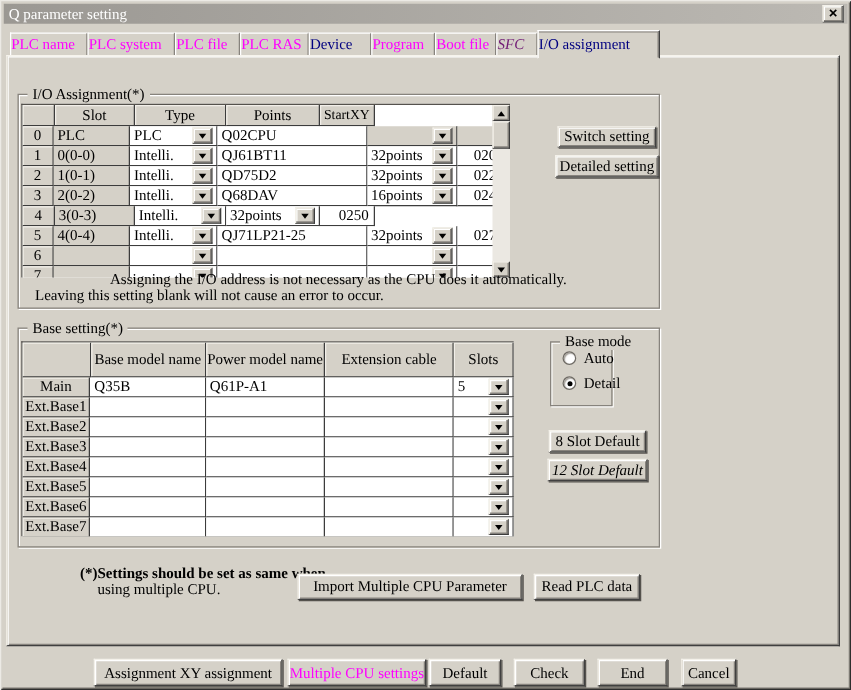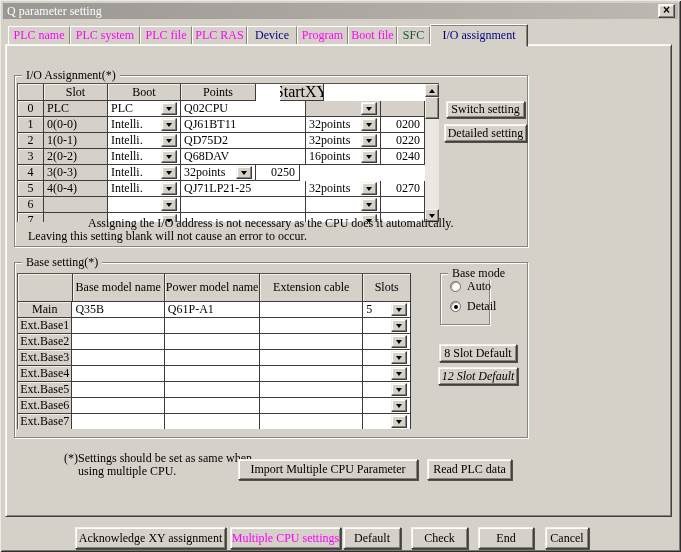--- a/index.html
+++ b/index.html
@@ -21,52 +21,52 @@
     background:#d5d1c8;border:1px solid;border-color:#f4f1ea #404040 #404040 #f4f1ea;
     box-shadow:inset -1px -1px 0 #87837d,inset 1px 1px 0 #fff;
     display:flex;align-items:center;justify-content:center;cursor:default;}
   .close-btn span{font-family:"Liberation Sans",sans-serif;font-weight:bold;font-size:12px;line-height:10px;margin-top:-2px;}
   
   .panel{position:absolute;left:5px;top:44px;width:667px;height:473px;background:#d5d1c8;
     border:1px solid;border-color:#f6f3ec #3f3f3f #3f3f3f #f6f3ec;
     box-shadow:inset 1px 1px 0 #fff, inset -1px -1px 0 #87837d;}
   
   .tabbar{position:absolute;left:8px;top:24px;height:23px;display:flex;z-index:3;}
-  .tab{margin-top:2px;height:18px;display:flex;align-items:center;justify-content:center;
+  .tab{margin-top:2px;height:18px;display:flex;align-items:center;justify-content:flex-start;
     border-top:1px solid #fff;border-left:1px solid #fff;border-right:1px solid #87837d;
     overflow:hidden;white-space:nowrap;cursor:default;}
   .tab.active{margin-top:0;height:23px;background:#d5d1c8;
     border:1px solid;border-color:#fff #404040 #d5d1c8 #fff;
     box-shadow:inset -1px 1px 0 #87837d;}
   .tab:nth-child(1){width:62px}.tab:nth-child(2){width:70px}.tab:nth-child(3){width:52px}
   .tab:nth-child(4){width:55px}.tab:nth-child(5){width:50px}.tab:nth-child(6){width:51px}
   .tab:nth-child(7){width:49px}.tab:nth-child(8){width:33px}.tab:nth-child(9){width:98px}
   
   .group{position:absolute;border:1px solid #87837d;
     box-shadow:1px 1px 0 #fff, inset 1px 1px 0 #fff;}
   .group-label{position:absolute;top:-8px;left:7px;background:#d5d1c8;padding:0 4px;line-height:14px;white-space:nowrap;}
   .io-group{left:14px;top:75px;width:514px;height:172px;}
   .base-group{left:14px;top:262px;width:514px;height:176px;}
   .bm-group{position:absolute;left:440px;top:273px;width:50px;height:52px;
     border:1px solid #87837d;box-shadow:1px 1px 0 #fff, inset 1px 1px 0 #fff;}
   
   .gridwrap{position:absolute;overflow:hidden;border-top:1px solid #55524d;border-left:1px solid #55524d;background:#fff;}
-  .io-wrap{left:17px;top:83px;width:422px;height:139px;}
+  .io-wrap{left:17px;top:83px;width:391px;height:139px;}
   .base-wrap{left:17px;top:273px;width:394px;height:156px;}
   .row{display:flex;}
   .cell{border-right:1px solid #3c3c3c;border-bottom:1px solid #3c3c3c;height:16px;
     display:flex;align-items:center;background:#fff;padding:0 3px;overflow:hidden;white-space:nowrap;}
   .hdr .cell{background:#d5d1c8;justify-content:center;height:17px;padding:0 1px;
     box-shadow:inset 1px 1px 0 #f2efe9;}
   .bhdr .cell{height:28px;}
   .cell.rowhead{background:#d5d1c8;justify-content:center;box-shadow:inset 1px 1px 0 #f2efe9;padding:0 1px;}
   .cell.gray{background:#d5d1c8;}
   .c-num{width:26px}.c-slot{width:64px}.c-type{width:73px}.c-model{width:125px}.c-points{width:75px}.c-start{width:44px}
   .c-start{justify-content:flex-end;padding-right:4px;}
-  .hdr .c-start{justify-content:center;font-size:16px;margin-left:24px;}
+  .hdr .c-start{justify-content:center;font-size:11px;}
   .b-label{width:56px}.b-base{width:95px}.b-power{width:98px}.b-ext{width:106px}.b-slots{width:49px}
   .cell-text{overflow:hidden;white-space:nowrap;}
   
   .dd{margin-left:auto;width:16px;min-width:16px;height:13px;background:#d5d1c8;
     border:1px solid;border-color:#f4f1ea #3c3c3c #3c3c3c #f4f1ea;
     box-shadow:inset -1px -1px 0 #87837d,inset 1px 1px 0 #fff;
     display:flex;align-items:center;justify-content:center;cursor:default;}
   .tri-down{width:0;height:0;border-left:3px solid transparent;border-right:3px solid transparent;border-top:4px solid #000;}
   .tri-up{width:0;height:0;border-left:3px solid transparent;border-right:3px solid transparent;border-bottom:4px solid #000;}
   
@@ -74,21 +74,21 @@
   .sb-btn{position:absolute;left:0;width:14px;height:13px;background:#d5d1c8;
     border:1px solid;border-color:#f4f1ea #3c3c3c #3c3c3c #f4f1ea;
     box-shadow:inset -1px -1px 0 #87837d;display:flex;align-items:center;justify-content:center;}
   .sb-up{top:0}.sb-down{bottom:0}
   .sb-thumb{position:absolute;left:0;top:13px;width:14px;height:22px;background:#d5d1c8;
     border:1px solid;border-color:#f4f1ea #3c3c3c #3c3c3c #f4f1ea;box-shadow:inset -1px -1px 0 #87837d;}
   
   .note{position:absolute;white-space:nowrap;line-height:12px;}
   .io-note1{left:40px;top:217px;margin-left:48px;}
   .io-note2{left:28px;top:230px;}
-  .cpu-note1{left:64px;top:452px;}
+  .cpu-note1{left:64px;top:452px;font-weight:bold;}
   .cpu-note2{left:78px;top:465px;}
   
   .btn{position:absolute;background:#d5d1c8;border:1px solid;border-color:#f4f1ea #404040 #404040 #f4f1ea;
     box-shadow:inset 1px 1px 0 #fff, inset -1px -1px 0 #87837d, 1px 1px 0 #55524d;
     display:flex;align-items:center;justify-content:center;white-space:nowrap;cursor:default;}
   .btn-switch{left:446px;top:101px;width:79px;height:17px;}
   .btn-detail{left:444px;top:124px;width:83px;height:18px;}
   .btn-8slot{left:439px;top:344px;width:78px;height:18px;}
   .btn-12slot{left:438px;top:367px;width:80px;height:18px;font-style:italic;}
   .btn-import{left:238px;top:459px;width:180px;height:21px;}
@@ -132,37 +132,37 @@
       <div class="tab">
         <div style="color: rgb(0, 0, 128);">Device</div>
       </div>
       <div class="tab">
         <div style="color: rgb(255, 0, 255);">Program</div>
       </div>
       <div class="tab">
         <div style="color: rgb(255, 0, 255);">Boot file</div>
       </div>
       <div class="tab">
-        <div style="color: #14532d;">SFC</div>
+        <div style="color: #701a75; font-style: italic;">SFC</div>
       </div>
       <div class="tab active">
         <div style="color: rgb(0, 0, 128);">I/O assignment</div>
       </div>
     </div>
 
   <div class="group io-group">
     <span class="group-label">I/O Assignment(*)</span>
   </div>
 
   <div class="gridwrap io-wrap">
     <div id="io-grid">
         <div class="row hdr">
           <div class="cell c-num"></div>
           <div class="cell c-slot">Slot</div>
-          <div class="cell c-type">Boot</div>
+          <div class="cell c-type">Type</div>
           <div class="cell c-points">Points</div>
           <div class="cell c-start">StartXY</div>
         </div>
         <div class="row">
           <div class="cell c-num rowhead">0</div>
           <div class="cell c-slot gray">PLC</div>
           <div class="cell c-type">
             <div class="cell-text">PLC</div>
             <div class="dd">
               <div class="tri-down"></div>
@@ -449,21 +449,21 @@
   <div class="btn btn-8slot">8 Slot Default</div>
   <div class="btn btn-12slot">12 Slot Default</div>
 
   <div class="note cpu-note1">(*)Settings should be set as same when</div>
   <div class="note cpu-note2">using multiple CPU.</div>
 
   <div class="btn btn-import">Import Multiple CPU Parameter</div>
   <div class="btn btn-read">Read PLC data</div>
 
   <div id="bottom-bar">
-      <div class="btn bb bb0">Acknowledge XY assignment</div>
+      <div class="btn bb bb0">Assignment XY assignment</div>
       <div class="btn bb bb1 accent">Multiple CPU settings</div>
       <div class="btn bb bb2">Default</div>
       <div class="btn bb bb3">Check</div>
       <div class="btn bb bb4">End</div>
       <div class="btn bb bb5">Cancel</div>
     </div>
 
 </div>
 
 </body></html>

